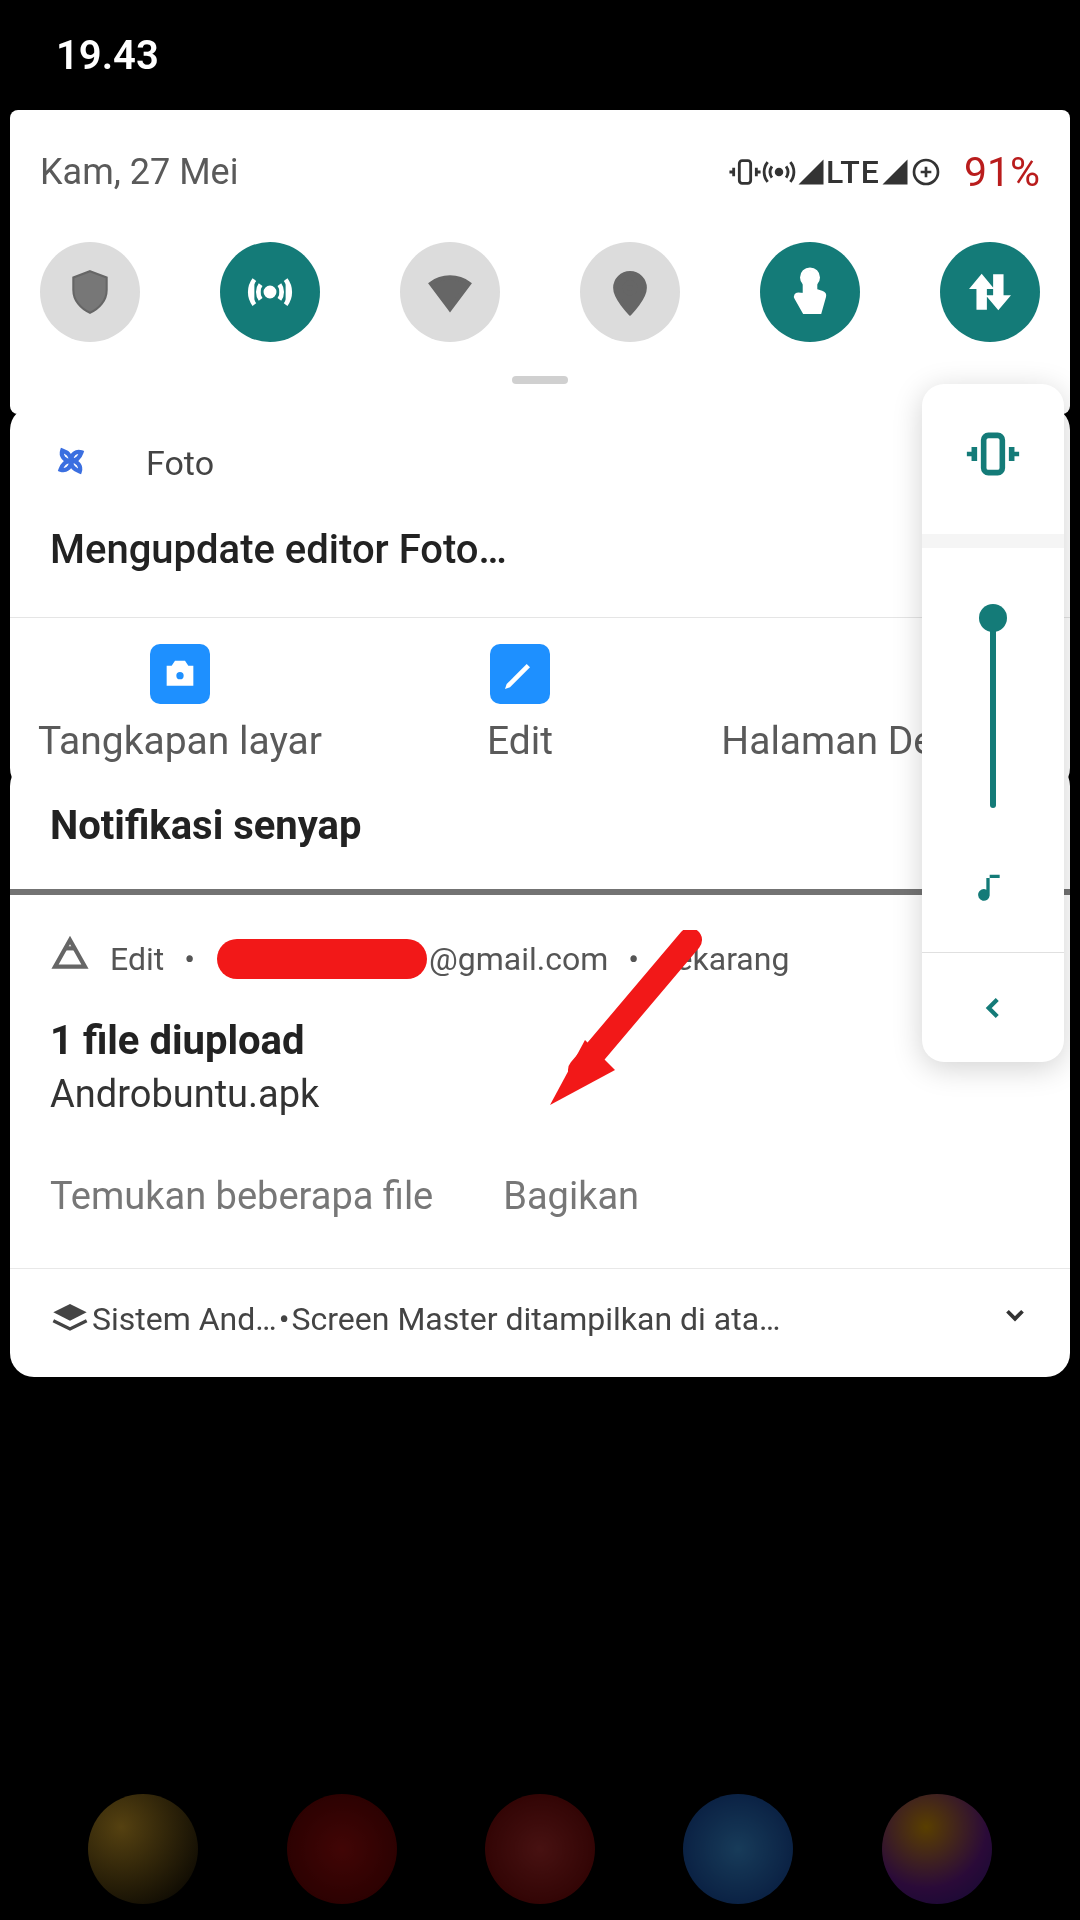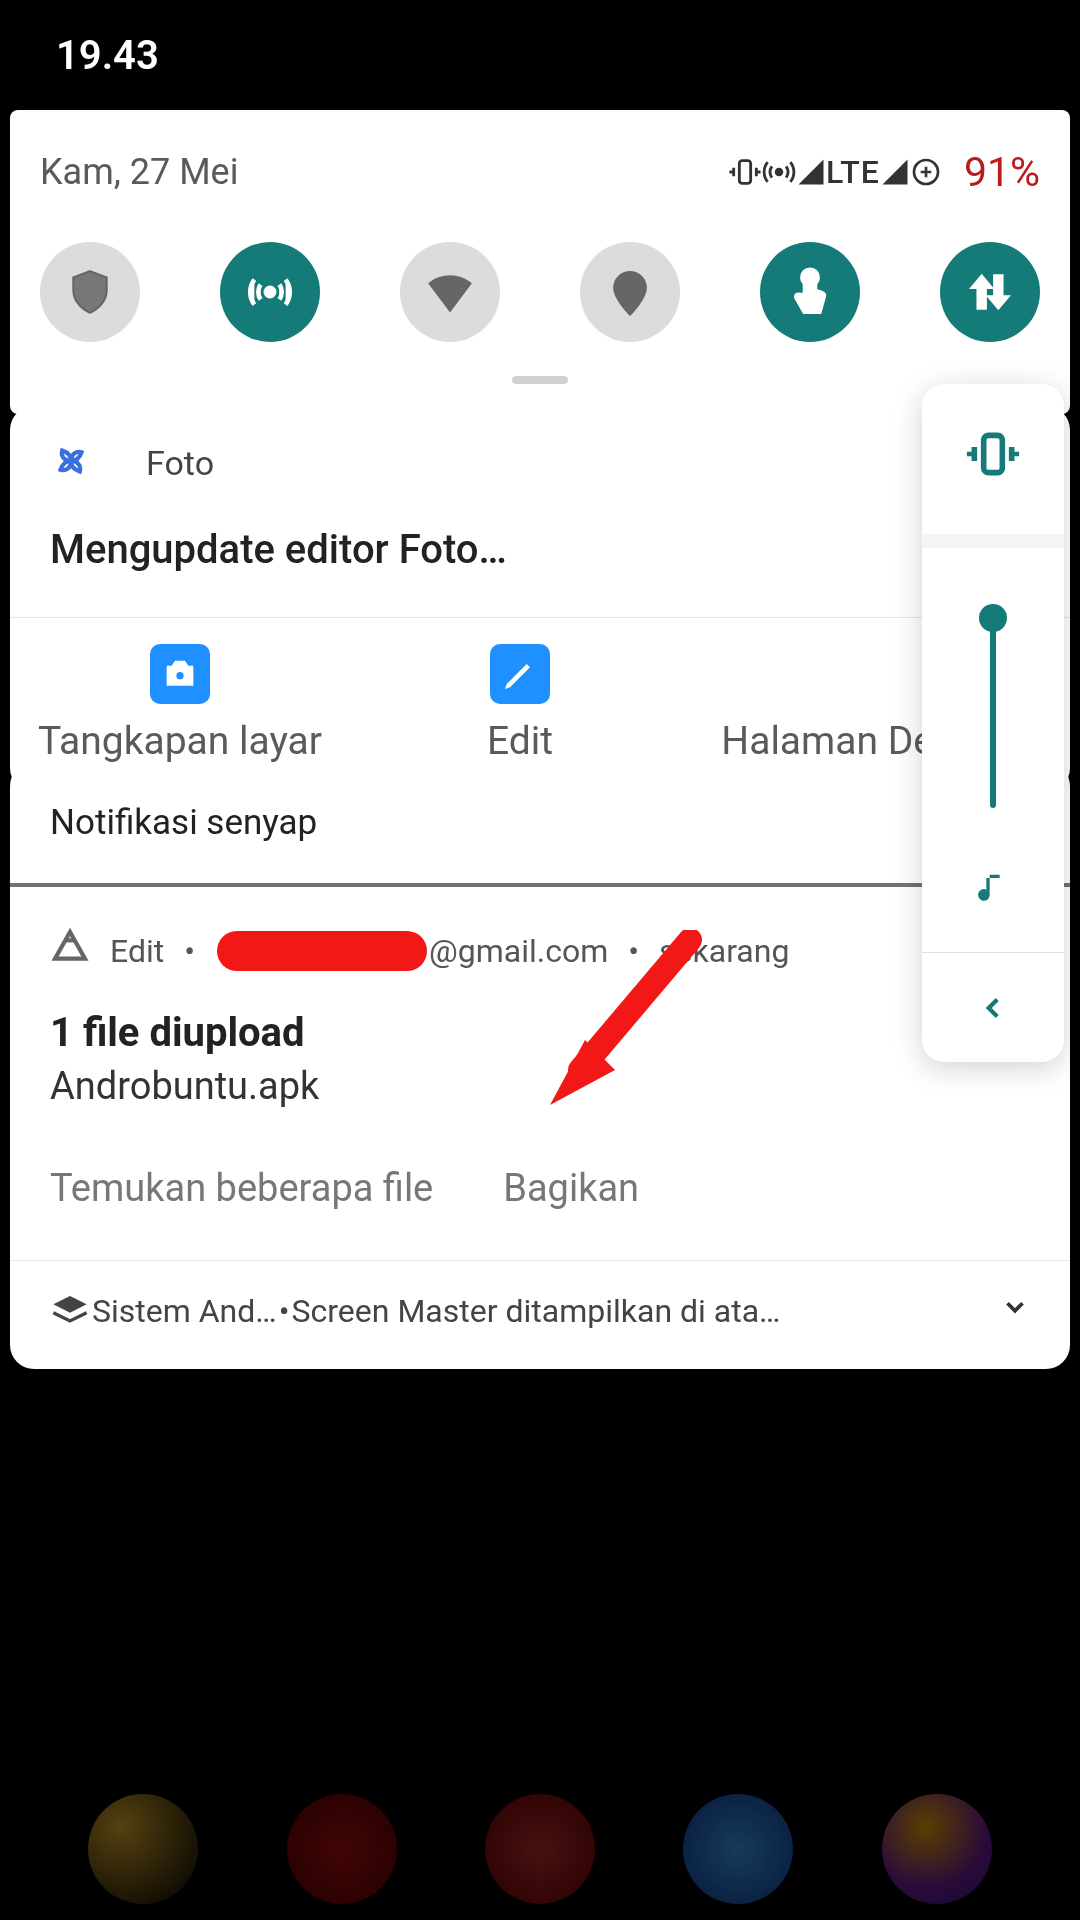--- a/index.html
+++ b/index.html
@@ -86,21 +86,21 @@
     width:60px; height:60px; border-radius:10px;
     display:flex; align-items:center; justify-content:center;
   }
   .fa-cam { background:#1e90ff; }
   .fa-edit{ background:#1e90ff; }
   .fa-home svg{ fill:#1e90ff;}
   .fa-item svg{ width:40px; height:40px; fill:#fff;}
   .fa-crop { width:40px; overflow:hidden; color:#5a5a5a; font-size:30px; align-self:center;}
 
   .card2 { top: 762px; padding: 0; }
-  .silent-head { font-size: 35px; font-weight:400; padding: 40px 40px 40px 40px; border-bottom:4px solid #737373;}
+  .silent-head { font-size: 40px; font-weight:700; padding: 40px 40px 40px 40px; border-bottom:6px solid #737373;}
   .drive-row { display:flex; align-items:center; gap:20px; padding: 40px 40px 0 40px; color:#555; font-size:32px;}
   .drive-row svg{ width:40px; height:40px; fill:none; stroke:#666; stroke-width:2.5;}
   .drive-email { display:inline-flex; align-items:center;}
   .redact { display:inline-block; width:210px; height:40px; background:#f21818; border-radius:20px; margin:0 2px;}
   .drive-title { font-size:40px; font-weight:700; padding: 34px 40px 8px 40px;}
   .drive-sub { font-size:38px; color:#333; padding: 0 40px 42px 40px;}
   .drive-actions { display:flex; gap:70px; padding: 16px 40px 50px 40px; color:#777; font-size:38px; border-bottom:1px solid #e8e8e8;}
   .sys-row { display:flex; align-items:center; gap:2px; padding: 30px 40px 38px 40px; color:#444; font-size:32px;}
   .sys-row .layers{ width:40px; height:40px;}
   .sys-row .chev{ margin-left:auto; }

